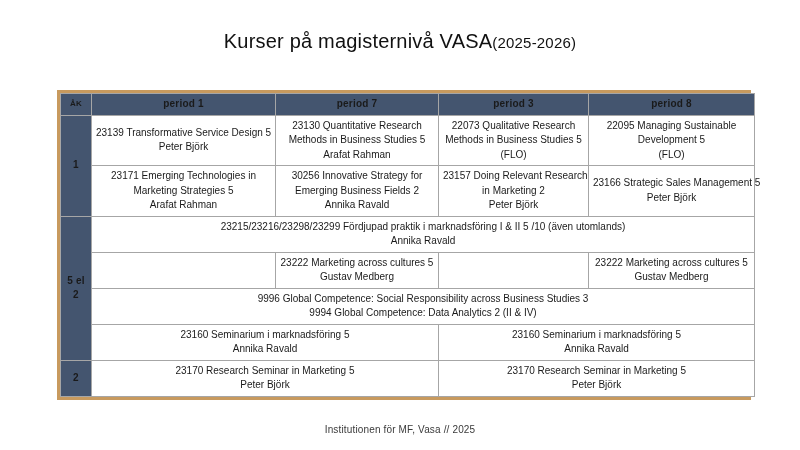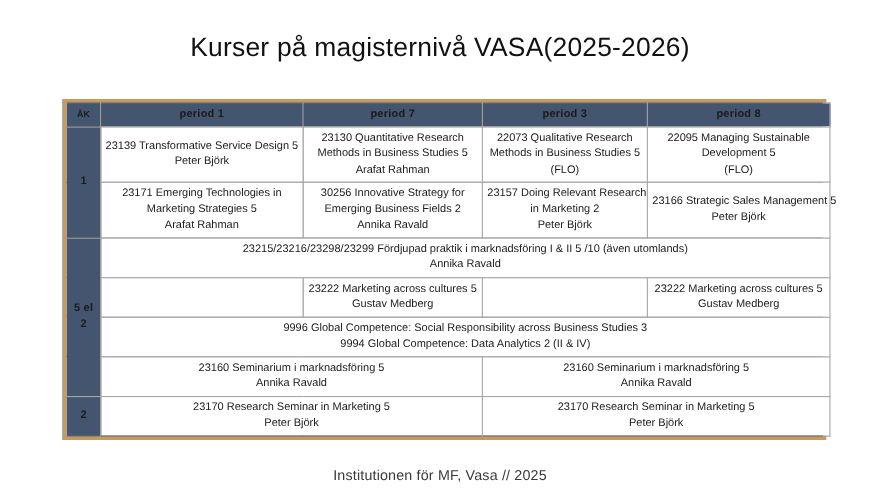--- a/index.html
+++ b/index.html
@@ -18,39 +18,39 @@
   
   .title-wrap {
     position: absolute;
     top: 30px;
     left: 0;
     width: 800px;
     text-align: center;
     white-space: nowrap;
   }
   .title-main {
-    font-size: 24px;
+    font-size: 20px;
     color: #111111;
     letter-spacing: 0.2px;
   }
   .title-sub {
-    font-size: 24px;
+    font-size: 15px;
     color: #111111;
     letter-spacing: 0.2px;
   }
 
   
   .table-frame {
     position: absolute;
     left: 57px;
     top: 90px;
     width: 694px;
     border: 3px solid #c89a5e;
     box-sizing: border-box;
-    background: #000000;
+    background: #6d28d9;
   }
   table.schedule {
     border-collapse: collapse;
     width: 100%;
     table-layout: fixed;
   }
   table.schedule td {
     border: 1px solid #a6a6a6;
     vertical-align: middle;
     text-align: center;
@@ -107,21 +107,21 @@
   }
   .ln { display: block; white-space: nowrap; }
 
   
   .footer {
     position: absolute;
     left: 0;
     top: 424px;
     width: 800px;
     text-align: center;
-    font-size: 13px;
+    font-size: 10px;
     color: #3a3a3a;
     letter-spacing: 0.15px;
   }
 </style>
 </head>
 <body>
 
 <div class="title-wrap">
   <span class="title-main">Kurser på magisternivå VASA</span><span class="title-sub">(2025-2026)</span>
 </div>

